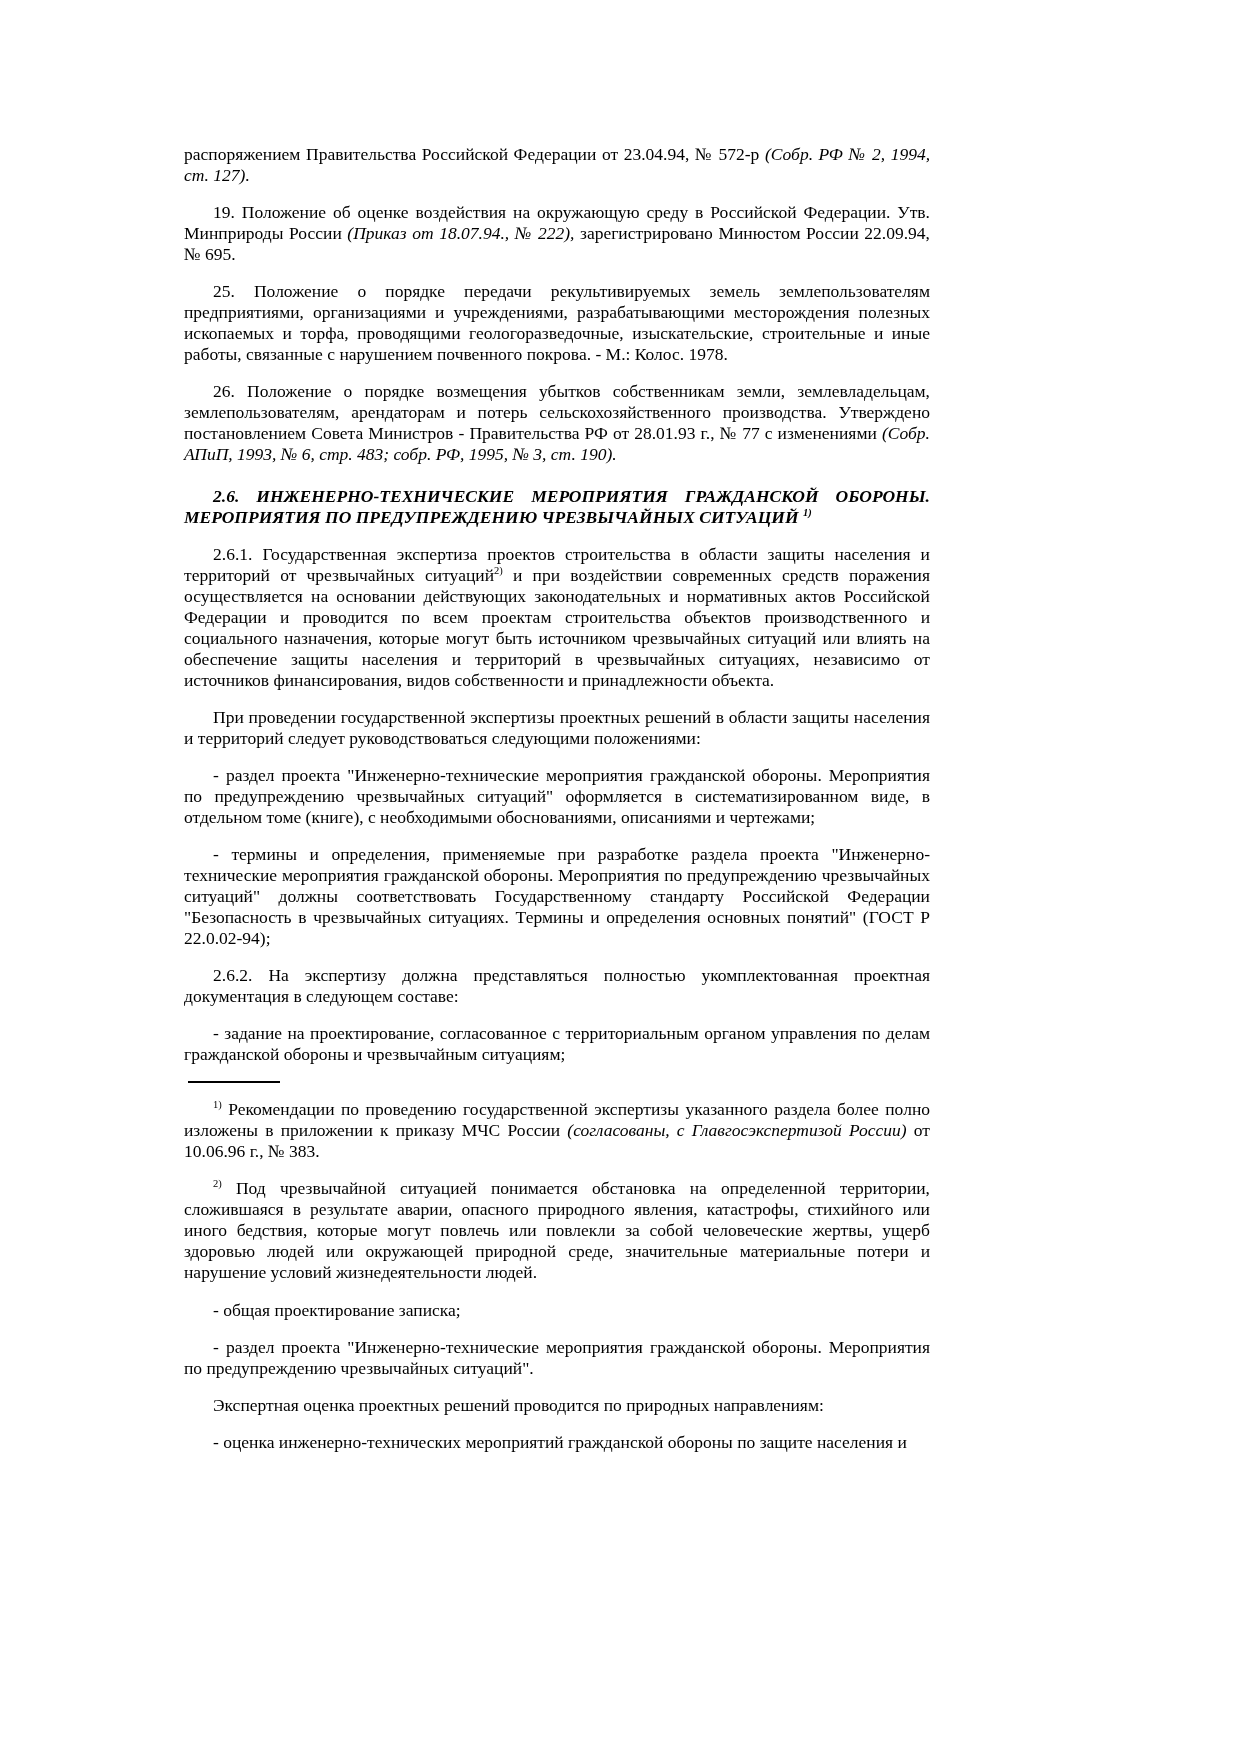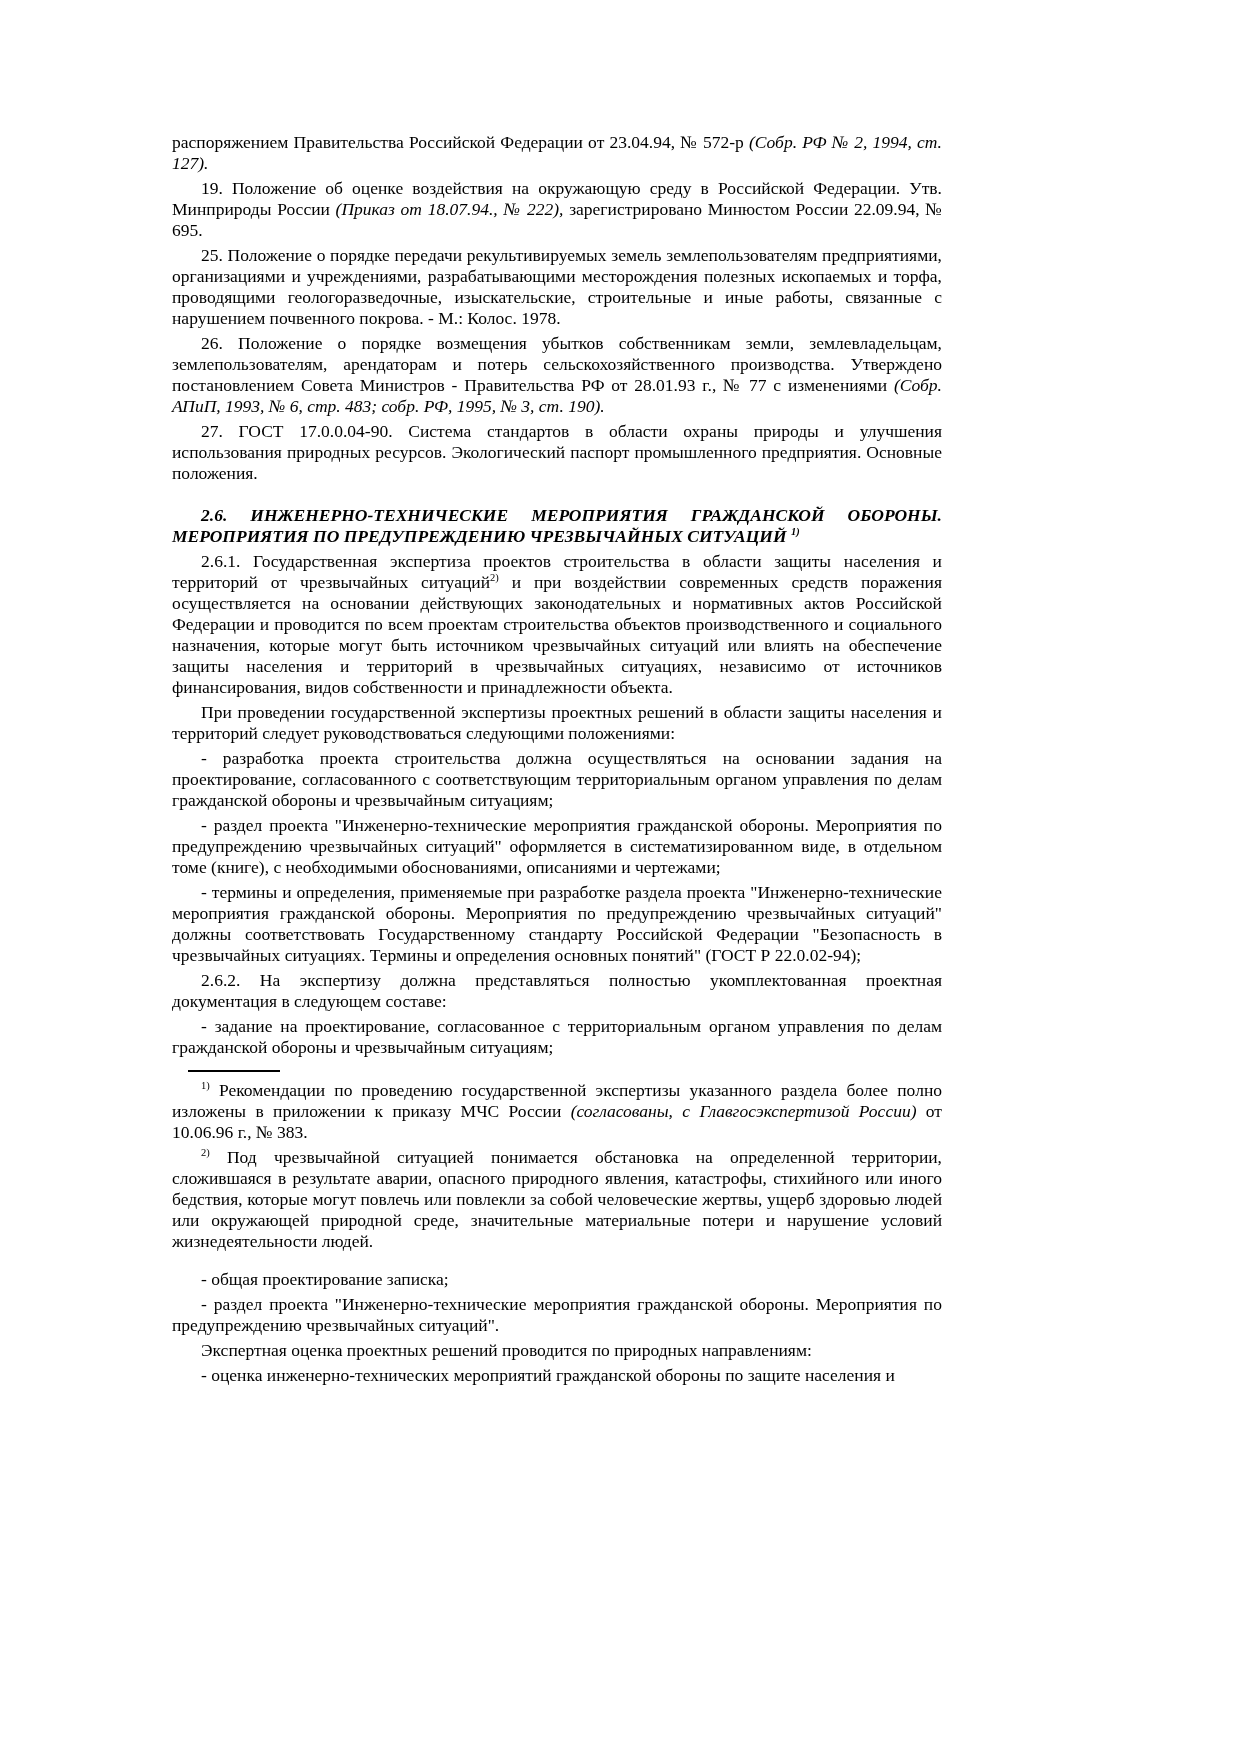--- a/index.html
+++ b/index.html
@@ -20,21 +20,21 @@
   .content {
     position: absolute;
     left: 168px;
     top: 128px;
     width: 778px;
     font-size: 17.5px;
     line-height: 21px;
     text-align: justify;
   }
   .para {
-    margin: 4px;
+    margin: 16px;
     text-indent: 29px;
   }
   .para.no-indent { text-indent: 0; }
   .para.heading {
     font-weight: bold;
     font-style: italic;
     margin-top: 21px;
   }
   .para.footnote { font-weight: normal; }
   .para.gap-before { margin-top: 17px; }
@@ -53,25 +53,23 @@
 </style>
 </head>
 <body>
 
 <div class="page">
   <div class="content" id="doc-content">
       <p class="para no-indent"><span class="seg">распоряжением Правительства Российской Федерации от 23.04.94, № 572-р </span><span class="seg italic">(Собр. РФ № 2, 1994, ст. 127).</span></p>
       <p class="para"><span class="seg">19. Положение об оценке воздействия на окружающую среду в Российской Федерации. Утв. Минприроды России </span><span class="seg italic">(Приказ от 18.07.94., № 222),</span><span class="seg"> зарегистрировано Минюстом России 22.09.94, № 695.</span></p>
       <p class="para"><span class="seg">25. Положение о порядке передачи рекультивируемых земель землепользователям предприятиями, организациями и учреждениями, разрабатывающими месторождения полезных ископаемых и торфа, проводящими геологоразведочные, изыскательские, строительные и иные работы, связанные с нарушением почвенного покрова. - М.: Колос. 1978.</span></p>
       <p class="para"><span class="seg">26. Положение о порядке возмещения убытков собственникам земли, землевладельцам, землепользователям, арендаторам и потерь сельскохозяйственного производства. Утверждено постановлением Совета Министров - Правительства РФ от 28.01.93 г., № 77 с изменениями </span><span class="seg italic">(Собр. АПиП, 1993, № 6, стр. 483; собр. РФ, 1995, № 3, ст. 190).</span></p>
-      <p class="para"><span class="seg">27. ГОСТ 17.0.0.04-90. Система стандартов в области охраны природы и улучшения использования природных ресурсов. Экологический паспорт промышленного предприятия. Основные положения.</span></p>
       <p class="para heading"><span class="seg">2.6. ИНЖЕНЕРНО-ТЕХНИЧЕСКИЕ МЕРОПРИЯТИЯ ГРАЖДАНСКОЙ ОБОРОНЫ. МЕРОПРИЯТИЯ ПО ПРЕДУПРЕЖДЕНИЮ ЧРЕЗВЫЧАЙНЫХ СИТУАЦИЙ </span><sup class="seg bold">1)</sup></p>
       <p class="para"><span class="seg">2.6.1. Государственная экспертиза проектов строительства в области защиты населения и территорий от чрезвычайных ситуаций</span><sup class="seg">2)</sup><span class="seg"> и при воздействии современных средств поражения осуществляется на основании действующих законодательных и нормативных актов Российской Федерации и проводится по всем проектам строительства объектов производственного и социального назначения, которые могут быть источником чрезвычайных ситуаций или влиять на обеспечение защиты населения и территорий в чрезвычайных ситуациях, независимо от источников финансирования, видов собственности и принадлежности объекта.</span></p>
       <p class="para"><span class="seg">При проведении государственной экспертизы проектных решений в области защиты населения и территорий следует руководствоваться следующими положениями:</span></p>
-      <p class="para"><span class="seg">- разработка проекта строительства должна осуществляться на основании задания на проектирование, согласованного с соответствующим территориальным органом управления по делам гражданской обороны и чрезвычайным ситуациям;</span></p>
       <p class="para"><span class="seg">- раздел проекта "Инженерно-технические мероприятия гражданской обороны. Мероприятия по предупреждению чрезвычайных ситуаций" оформляется в систематизированном виде, в отдельном томе (книге), с необходимыми обоснованиями, описаниями и чертежами;</span></p>
       <p class="para"><span class="seg">- термины и определения, применяемые при разработке раздела проекта "Инженерно-технические мероприятия гражданской обороны. Мероприятия по предупреждению чрезвычайных ситуаций" должны соответствовать Государственному стандарту Российской Федерации "Безопасность в чрезвычайных ситуациях. Термины и определения основных понятий" (ГОСТ Р 22.0.02-94);</span></p>
       <p class="para"><span class="seg">2.6.2. На экспертизу должна представляться полностью укомплектованная проектная документация в следующем составе:</span></p>
       <p class="para"><span class="seg">- задание на проектирование, согласованное с территориальным органом управления по делам гражданской обороны и чрезвычайным ситуациям;</span></p>
       <div class="footnote-separator"></div>
       <p class="para footnote"><sup class="seg">1)</sup><span class="seg"> Рекомендации по проведению государственной экспертизы указанного раздела более полно изложены в приложении к приказу МЧС России </span><span class="seg italic">(согласованы, с Главгосэкспертизой России)</span><span class="seg"> от 10.06.96 г., № 383.</span></p>
       <p class="para footnote"><sup class="seg">2)</sup><span class="seg"> Под чрезвычайной ситуацией понимается обстановка на определенной территории, сложившаяся в результате аварии, опасного природного явления, катастрофы, стихийного или иного бедствия, которые могут повлечь или повлекли за собой человеческие жертвы, ущерб здоровью людей или окружающей природной среде, значительные материальные потери и нарушение условий жизнедеятельности людей.</span></p>
       <p class="para gap-before"><span class="seg">- общая проектирование записка;</span></p>
       <p class="para"><span class="seg">- раздел проекта "Инженерно-технические мероприятия гражданской обороны. Мероприятия по предупреждению чрезвычайных ситуаций".</span></p>
       <p class="para"><span class="seg">Экспертная оценка проектных решений проводится по природных направлениям:</span></p>

